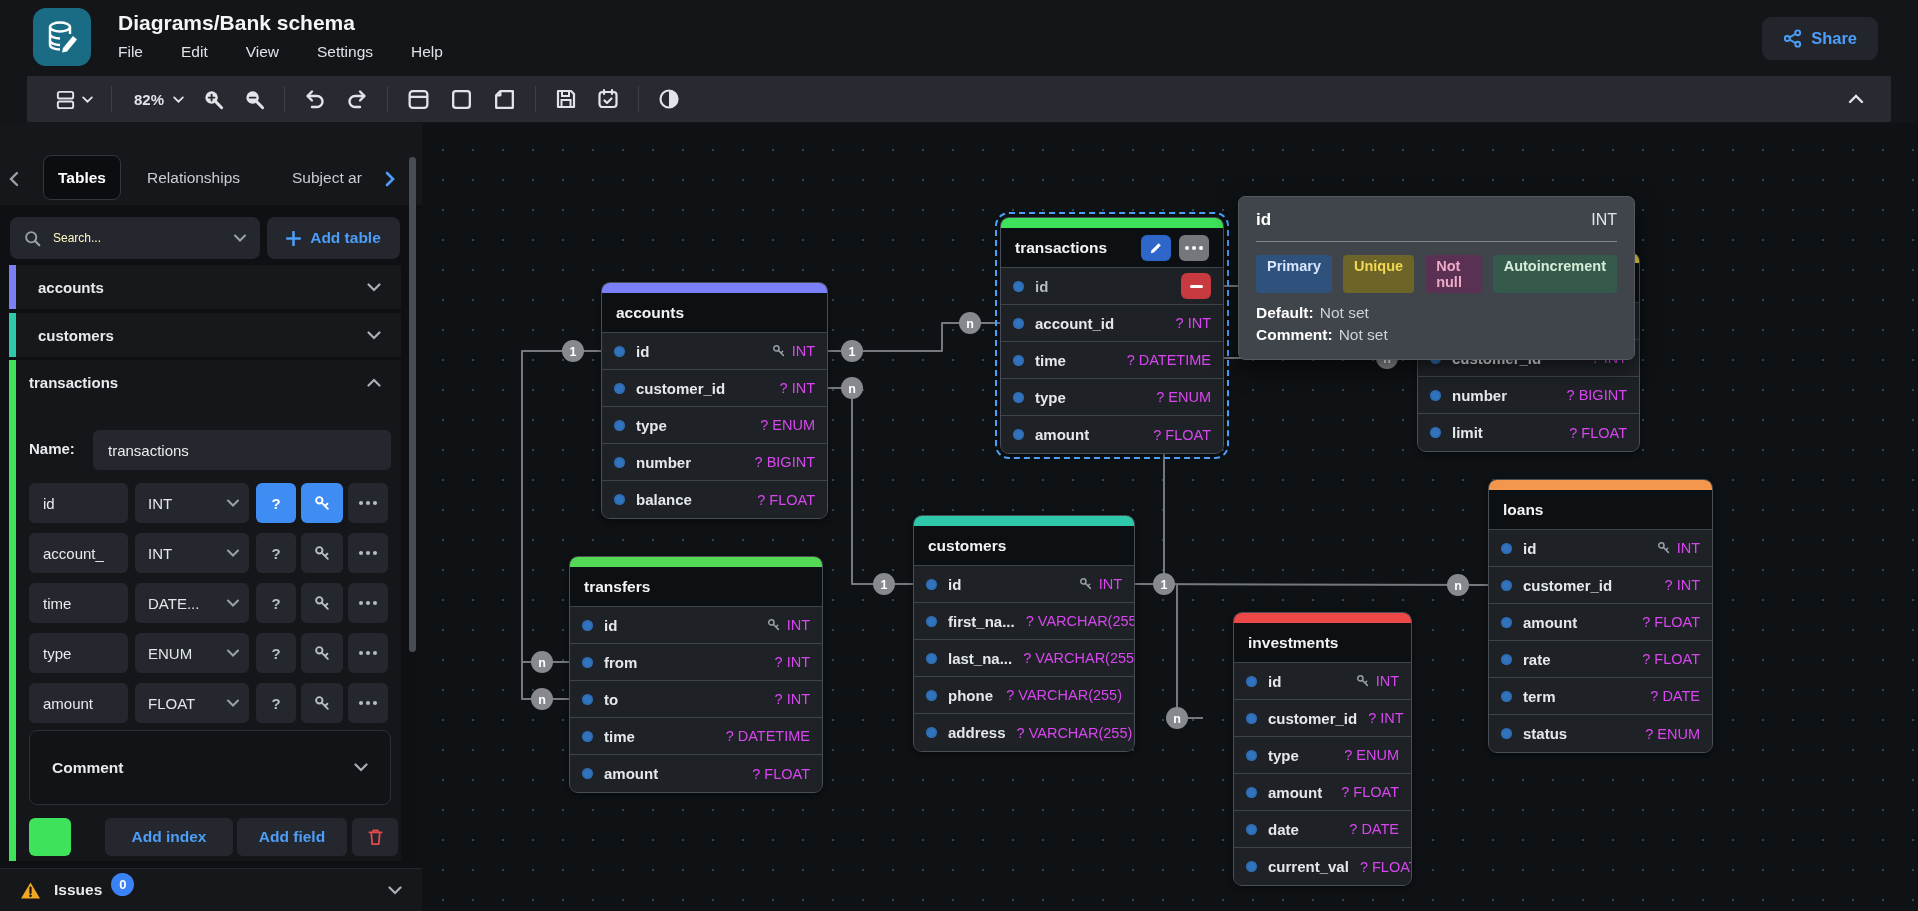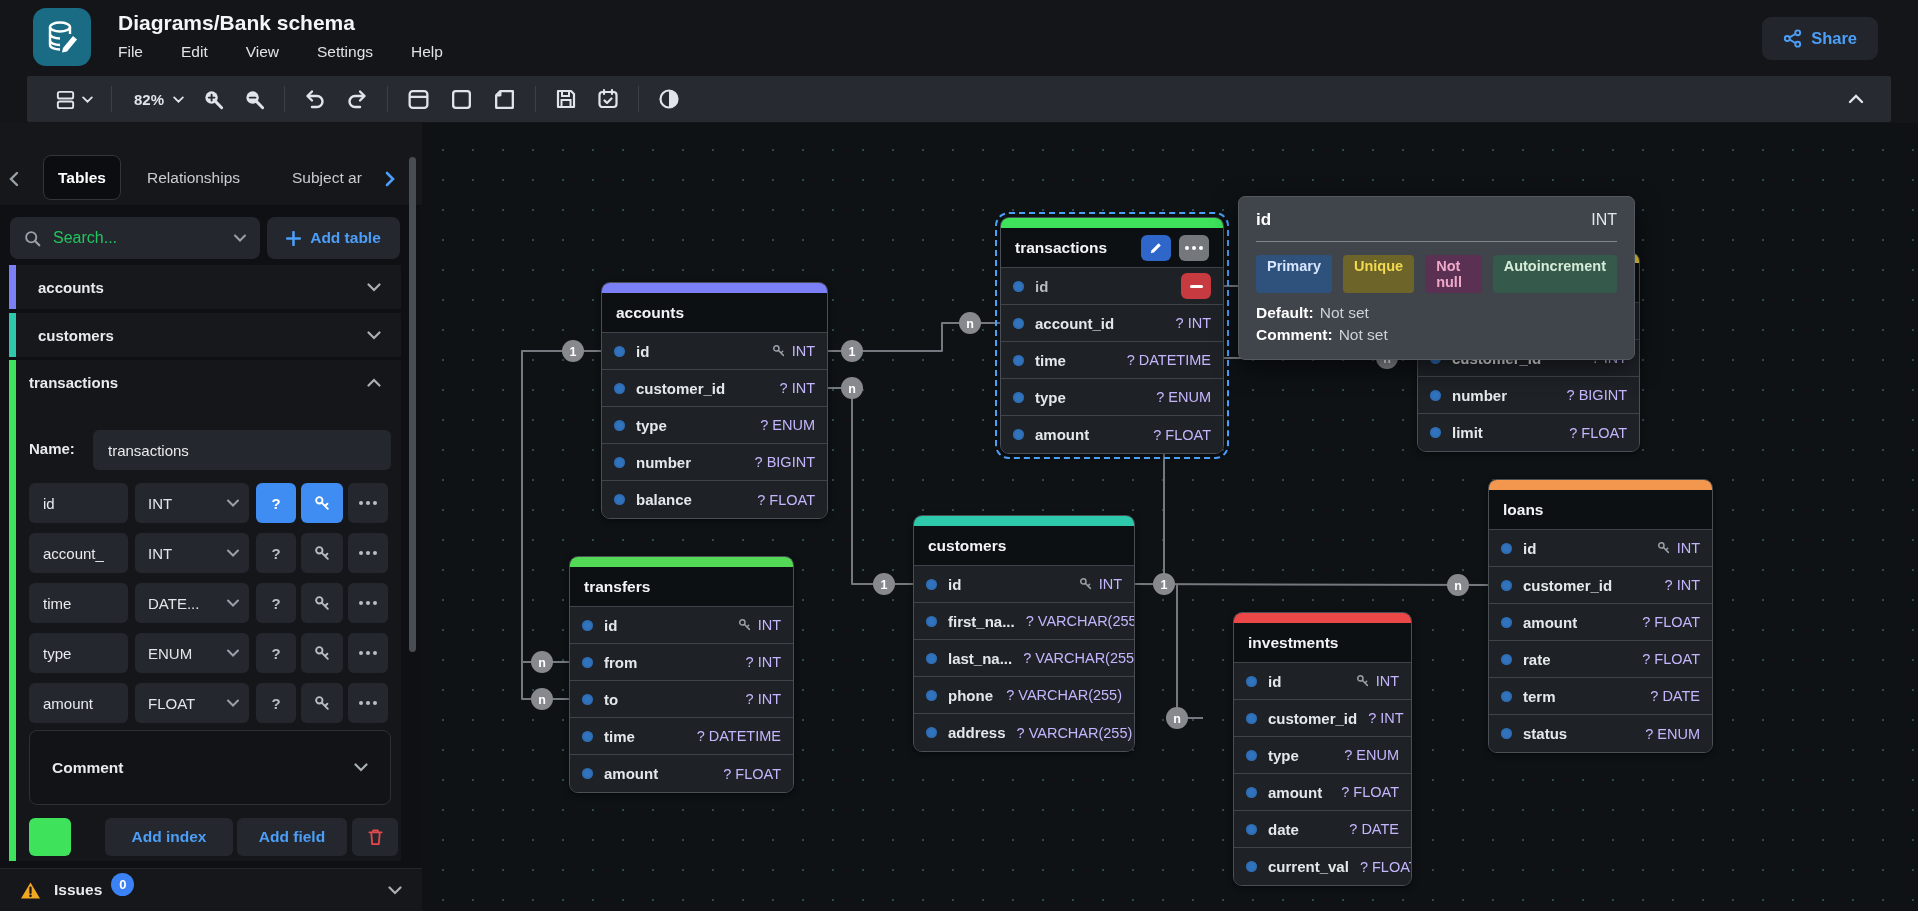--- a/index.html
+++ b/index.html
@@ -28,21 +28,21 @@
   .zoomlbl { font-size:15px; font-weight:600; padding:0 4px; }
 
   
   .sidebar { position:absolute; left:0; top:123px; width:422px; bottom:0; background:#0e1013; }
   .tabbar { position:absolute; top:0; left:0; right:0; height:82px; background:#15171b; }
   .tab-act { position:absolute; left:43px; top:32px; width:78px; height:45px; background:#0b0d10; border:1px solid #31363d; border-radius:8px; display:flex; align-items:center; justify-content:center; font-size:15.5px; font-weight:700; color:#fff; cursor:pointer; }
   .tab-txt { position:absolute; top:46px; font-size:15.5px; color:#c9cdd2; cursor:pointer; white-space:nowrap; }
   .chev-side { position:absolute; top:48px; color:#9aa0a7; cursor:pointer; }
 
   .search-box { position:absolute; left:10px; top:94px; width:250px; height:42px; background:#24282e; border-radius:8px; display:flex; align-items:center; padding:0 14px; gap:12px; cursor:text; }
-  .search-ph { color:#22c55e; font-size:16px; flex:1; }
+  .search-ph { color:#fef9c3; font-size:12px; flex:1; }
   .addtbl-btn { position:absolute; left:267px; top:94px; width:133px; height:42px; background:#24282e; border-radius:8px; display:flex; align-items:center; justify-content:center; gap:9px; color:#4c9ef8; font-size:15.5px; font-weight:700; cursor:pointer; }
 
   .titem { position:absolute; left:9px; width:392px; height:44px; background:#16181c; display:flex; align-items:center; padding:0 20px 0 29px; font-size:15px; font-weight:700; cursor:pointer; }
   .titem .chev { margin-left:auto; color:#aab0b6; }
   .strip { position:absolute; left:0; top:0; bottom:0; width:7px; }
 
   .tcard { position:absolute; left:9px; top:237px; width:392px; height:501px; background:#14161a; }
   .tcard-head { height:44px; display:flex; align-items:center; padding:0 20px; font-size:15px; font-weight:700; cursor:pointer; }
   .tcard-head .chev { margin-left:auto; color:#aab0b6; }
   .ed-lbl { position:absolute; left:20px; top:80px; font-size:15px; font-weight:700; }
@@ -70,21 +70,21 @@
     background-image: radial-gradient(#2c4a4e 1.3px, transparent 1.5px);
     background-size: 30px 30px; background-position: 6px 12px; cursor:grab; }
   .wires { position:absolute; inset:0; z-index:1; }
   .ctable { position:absolute; z-index:2; border:1px solid #4a4e55; border-radius:9px; background:#1e2227; overflow:hidden; box-shadow:0 2px 6px rgba(0,0,0,.45); cursor:grab; }
   .ctable .cstrip { height:10px; }
   .cttl { height:40px; background:#0d1013; border-bottom:1px solid #3f444b; display:flex; align-items:center; padding:0 14px; gap:8px; font-size:15.5px; font-weight:700; color:#f2f3f5; }
   .crow { height:37px; display:flex; align-items:center; padding:0 12px; gap:11px; border-bottom:1px solid #3f444b; font-size:15px; background:#1e2227; }
   .crow:last-child { border-bottom:none; }
   .cdot { width:11px; height:11px; border-radius:50%; background:#3173bd; box-shadow:inset 0 0 0 2px #27599433; flex:none; }
   .fname { font-weight:600; color:#e5e8eb; white-space:nowrap; }
-  .ftype { margin-left:auto; color:#c4b5fd; font-size:14.5px; display:flex; align-items:center; gap:6px; white-space:nowrap;text-align:right; }
+  .ftype { margin-left:auto; color:#d946ef; font-size:14.5px; display:flex; align-items:center; gap:6px; white-space:nowrap;text-align:right; }
   .sel-tbl { outline:2px dashed #4c9ffb; outline-offset:3px; }
   .minibx { width:30px; height:26px; border-radius:6px; display:flex; align-items:center; justify-content:center; cursor:pointer; flex:none; }
   .bx-edit { background:#2e66c9; margin-left:auto; }
   .bx-more { background:#74777c; }
   .bx-del  { background:#c63a40; }
   .minus-bar { width:13px; height:3px; border-radius:2px; background:#fff; }
   .dots3w i { background:#fff; }
 
   
   .fieldtip { position:absolute; left:816px; top:73px; width:397px; z-index:10; background:#40454c; border:1px solid #54585f; border-radius:7px; box-shadow:0 8px 24px rgba(0,0,0,.55); padding:13px 17px 15px; }
@@ -546,21 +546,21 @@
       </div>
     <div class="crow">
         <span class="cdot"></span>
         <span class="fname">balance</span>
         <span class="ftype">
           <span>? FLOAT</span>
         </span>
       </div>
   </div>
 
-  <div class="ctable" style="left:147px; top:433px; width:225px;">
+  <div class="ctable" style="left:147px; top:433px; width:254px;">
     <div class="cstrip" style="background: rgb(84, 217, 87);"></div>
     <div class="cttl">
         <span>transfers</span>
       </div>
     <div class="crow">
         <span class="cdot"></span>
         <span class="fname">id</span>
         <span class="ftype">
           <svg width="14" height="14" viewBox="0 0 16 16">
             <circle cx="5" cy="5" r="3" fill="none" stroke="#9aa0a7" stroke-width="1.7"></circle>

